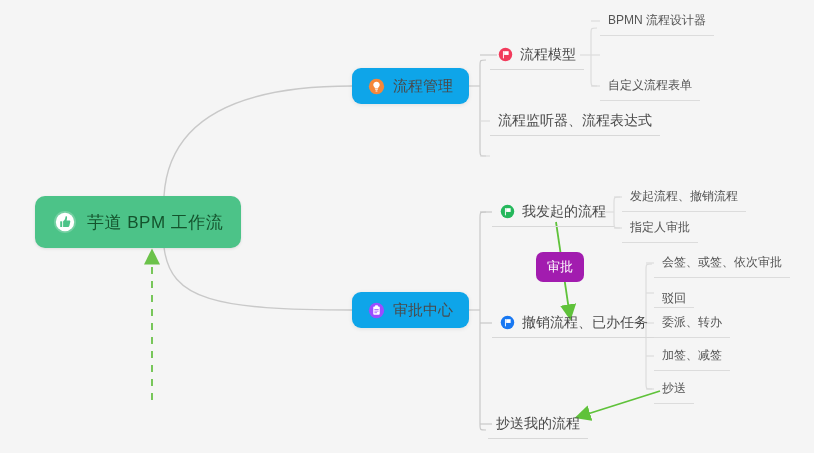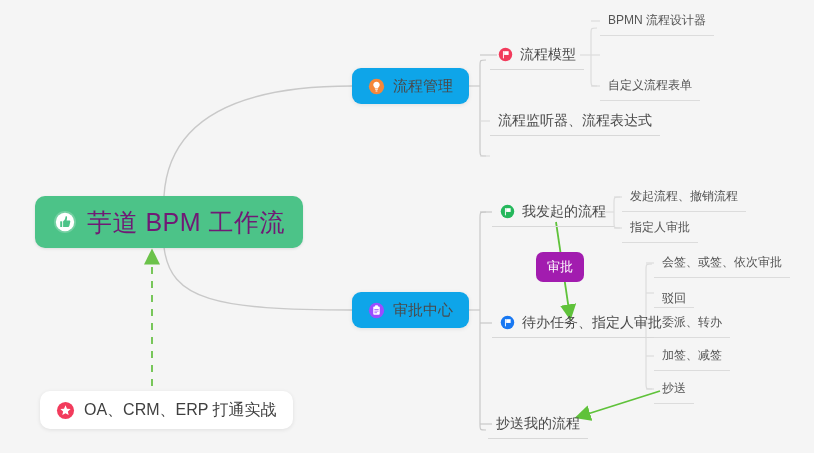--- a/index.html
+++ b/index.html
@@ -37,22 +37,22 @@
 
   
   .root {
     background: #4cc388;
     border-radius: 10px;
     padding: 0 18px;
     height: 52px;
     box-shadow: 0 1px 3px rgba(0,0,0,0.10);
   }
   .root .label {
-    color: #701a75;
-    font-size: 25px;
+    color: #14532d;
+    font-size: 17px;
     letter-spacing: 0.5px;
   }
   .root .ic { margin-right: 10px; }
 
   
   .card {
     background: #0ea5e9;
     border-radius: 9px;
     padding: 0 16px;
     height: 36px;
@@ -264,21 +264,21 @@
   </div>
 
   <div class="node uline" style="left:492px; top:308px;">
     <span class="ic">
       <svg width="15" height="15" viewBox="0 0 20 20">
         <circle cx="10" cy="10" r="9" fill="#1878f2"></circle>
         <rect x="6.6" y="5.2" width="1.25" height="10" rx="0.6" fill="#ffffff"></rect>
         <path d="M8.2 5.6 L14.2 5.6 L14.2 10.6 L8.2 10.6 Z" fill="#ffffff"></path>
       </svg>
     </span>
-    <span class="label">待办任务、指定人审批</span>
+    <span class="label">撤销流程、已办任务</span>
   </div>
 
   <div class="node leaf" style="left:654px; top:248px;">
     <span class="label">会签、或签、依次审批</span>
   </div>
   <div class="node leaf" style="left:654px; top:278px;align-items:flex-end;">
     <span class="label">驳回</span>
   </div>
   <div class="node leaf" style="left:654px; top:341px;">
     <span class="label">加签、减签</span>
@@ -287,24 +287,14 @@
     <span class="label">委派、转办</span>
   </div>
   <div class="node leaf" style="left:654px; top:374px;">
     <span class="label">抄送</span>
   </div>
 
   <div class="node uline" style="left:488px; top:409px;">
     <span class="label">抄送我的流程</span>
   </div>
 
-  <div class="node note" style="left:40px; top:391px;">
-    <span class="ic">
-      <svg width="19" height="19" viewBox="0 0 20 20">
-        <circle cx="10" cy="10" r="9" fill="#f23b5c"></circle>
-        <path d="M10 4.6 L11.55 8.15 L15.4 8.5 L12.5 11.05 L13.35 14.8
-                 L10 12.8 L6.65 14.8 L7.5 11.05 L4.6 8.5 L8.45 8.15 Z" fill="#ffffff"></path>
-      </svg>
-    </span>
-    <span class="label">OA、CRM、ERP 打通实战</span>
-  </div>
 
 </div>
 
 </body></html>

